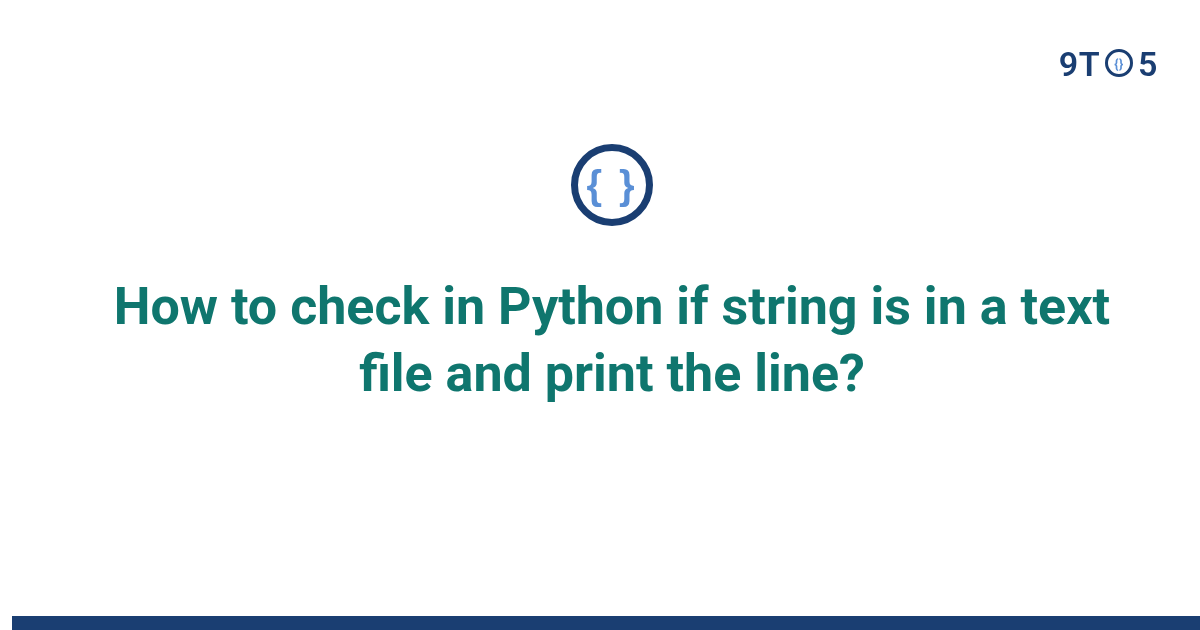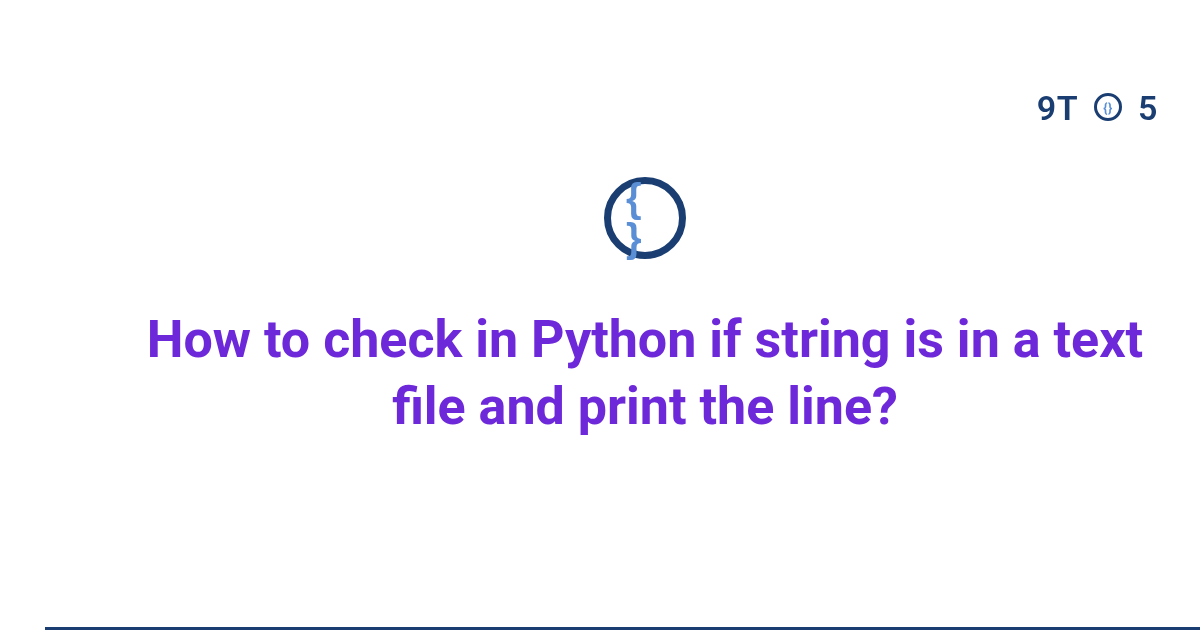--- a/index.html
+++ b/index.html
@@ -1,16 +1,16 @@
 <!DOCTYPE html>
 <html><head>
   <meta charset="utf-8">
   <style>
     * {
-      margin: 15px;
+      margin: 4px;
       padding: 0;
       box-sizing: border-box;
     }
     body {
       width: 1200px;
       height: 630px;
       background: #ffffff;
       font-family: -apple-system, BlinkMacSystemFont, "Segoe UI", Roboto, Helvetica, Arial, sans-serif;
       position: relative;
       overflow: hidden;
@@ -76,21 +76,21 @@
     }
     .page-title {
       position: absolute;
       top: 262px;
       left: 50%;
       transform: translateX(-50%);
       width: 1080px;
       text-align: center;
       font-size: 52px;
       font-weight: 700;
-      color: #6d28d9;
+      color: #0f766e;
       line-height: 1.28;
     }
     .footer-bar {
       position: absolute;
       bottom: 0;
       left: 0;
       width: 100%;
       height: 18px;
       background: #1a3e72;
     }

